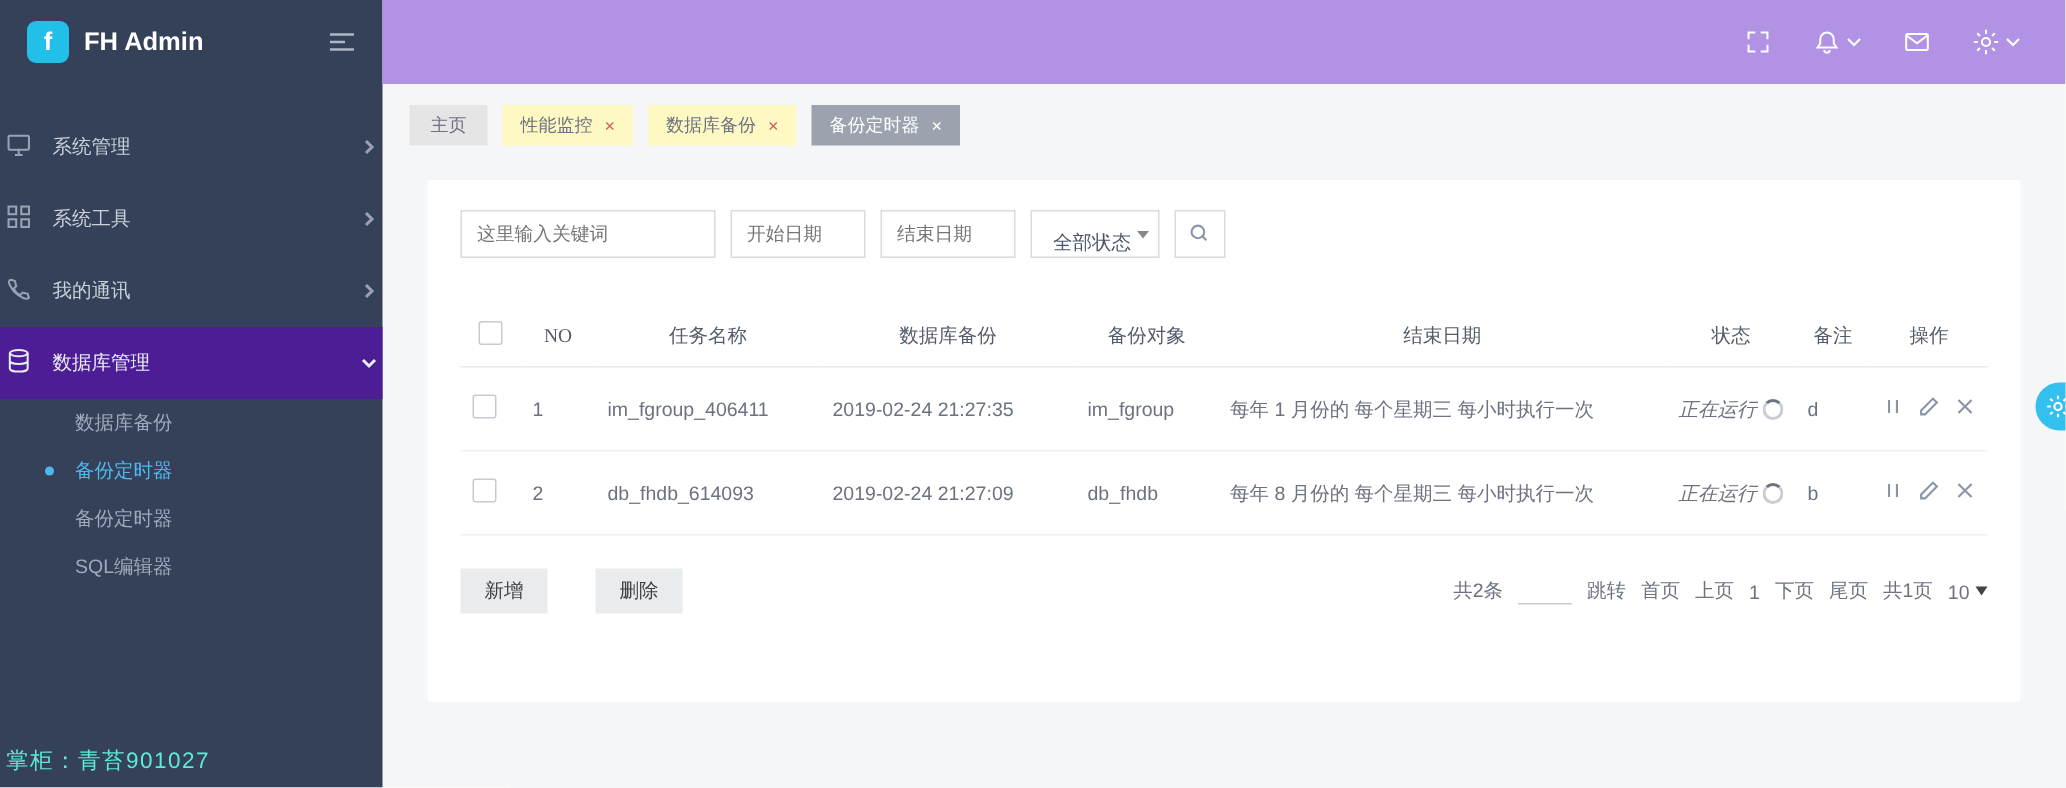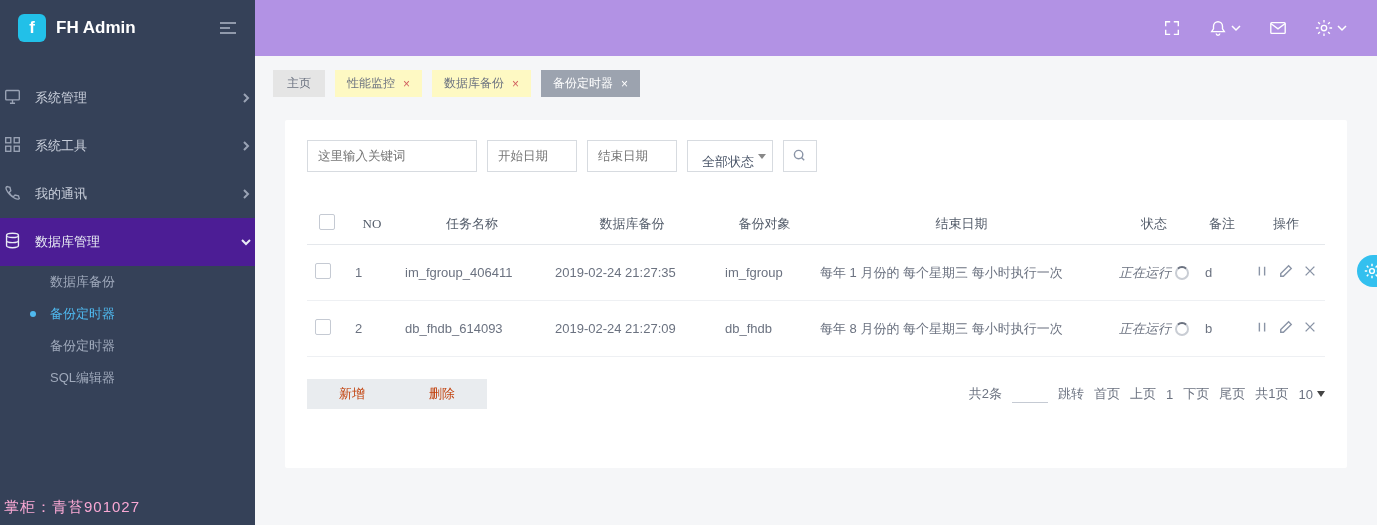--- a/index.html
+++ b/index.html
@@ -22,21 +22,21 @@
   .menu-item.top { }
   .menu-item .mi-icon svg { width:17px; height:17px; stroke:#9aa3b5; fill:none; stroke-width:1.6;}
   .menu-item .mi-caret { margin-left:auto; }
   .menu-item .mi-caret svg { width:10px; height:10px; stroke:#9aa3b5; fill:none; stroke-width:2;}
   .menu-item.active-top { background:#4c1d95; color:#e9edf5;text-align:center;}
   .menu-item.active-top .mi-icon svg, .menu-item.active-top .mi-caret svg { stroke:#e9edf5;}
   .sub { }
   .sub-item { display:flex; align-items:center; height:32px; padding-left:50px; color:#9fa9bb; gap:10px; position:relative;}
   .sub-item.active { color:#4fb9ef;}
   .sub-item.active::before { content:""; width:6px;height:6px;border-radius:50%;background:#4fb9ef;position:absolute;left:30px;}
-  .shopkeeper { position:absolute; bottom:8px; left:0; color:#f9a8d4; font-size:15px; padding-left:4px; letter-spacing:1px; font-weight:500;}
+  .shopkeeper { position:absolute; bottom:8px; left:0; color:#5eead4; font-size:15px; padding-left:4px; letter-spacing:1px; font-weight:500;}
   
   .tabsbar { position:absolute; left:255px; top:56px; right:0; padding:14px 18px 0 18px; display:flex; gap:10px; align-items:center;}
   .tab { background:#fef9c3; padding:5px 12px; color:#6b7280; display:flex; align-items:center; gap:8px; font-size:12px;}
   .tab.home { background:#e5e5e5; padding:5px 14px;text-align:right;}
   .tab.active { background:#9ca3af; color:#fff;}
   .tab .close { color:#d16060; font-size:12px; }
   
   .content { position:absolute; left:255px; right:0; top:102px; padding:18px 30px 0 30px;}
   .card { background:#fff; border-radius:2px; padding:20px 22px 24px 22px; min-height:348px; position:relative;}
   .filters { display:flex; gap:10px; align-items:center;}
@@ -51,21 +51,21 @@
   table { width:100%; border-collapse:collapse; margin-top:32px;}
   th { text-align:center; font-weight:500; color:#535c6a; padding:10px 8px; border-bottom:1px solid #e5e8ec; white-space:nowrap; font-size:13px;font-family:Liberation Serif, serif;}
   td { padding:18px 8px; border-bottom:1px solid #eef0f3; color:#6b7280; white-space:nowrap; font-size:13px;}
   .chk { width:16px; height:16px; border:1px solid #c5cad3; border-radius:2px; display:inline-block;}
   .status-cell { display:flex; align-items:center; gap:4px;font-style:italic;}
   .spinner { width:14px;height:14px;border:2px solid #c9cdd4;border-top-color:#6b7280;border-radius:50%;}
   .ops { display:flex; gap:10px; align-items:center;}
   .ops svg { width:14px;height:14px;stroke:#8a94a6;fill:none;stroke-width:1.6;}
   
   .actions { margin-top:22px; display:flex; align-items:center; }
-  .btn { background:#e9ecef; padding:6px 32px; color:#c2410c; margin-right:0;}
+  .btn { background:#e9ecef; padding:6px 16px; color:#404040; margin-right:32px;}
   .pager { margin-left:auto; display:flex; align-items:center; gap:10px; color:#6b7280;}
   .pager .jump-input{ width:36px; border:none; border-bottom:1px solid #c5cad3; text-align:center;}
   .pager .pagesize{ display:inline-flex; align-items:center; gap:4px;}
   .pager .tri2{ width:0;height:0;border-left:4px solid transparent;border-right:4px solid transparent;border-top:6px solid #444;}
   
   .float-gear { position:absolute; right:-10px; top:255px; width:30px; height:32px; background:#33c0ef; border-top-left-radius:16px; border-bottom-left-radius:16px; display:flex; align-items:center; justify-content:center;}
   .float-gear svg{width:16px;height:16px;stroke:#fff;fill:none;stroke-width:1.8;}
   .page { position:relative; width:1377px; height:525px; overflow:hidden;}
 </style>
 </head>

